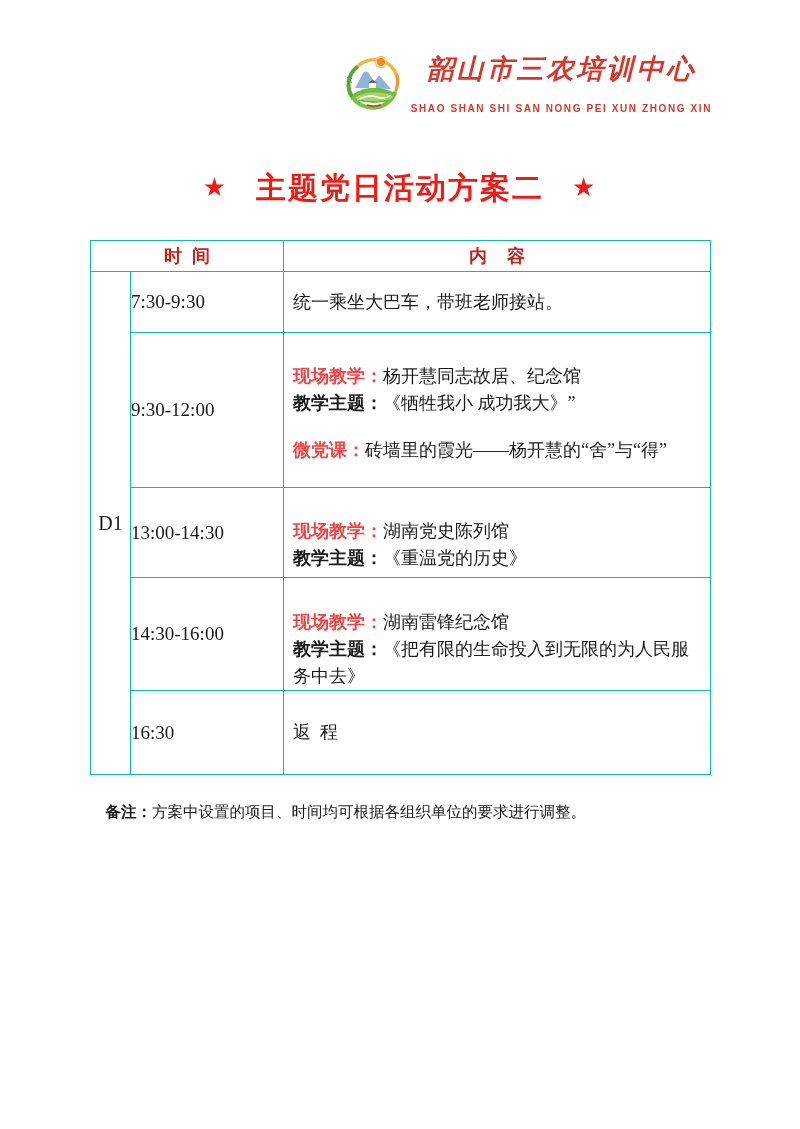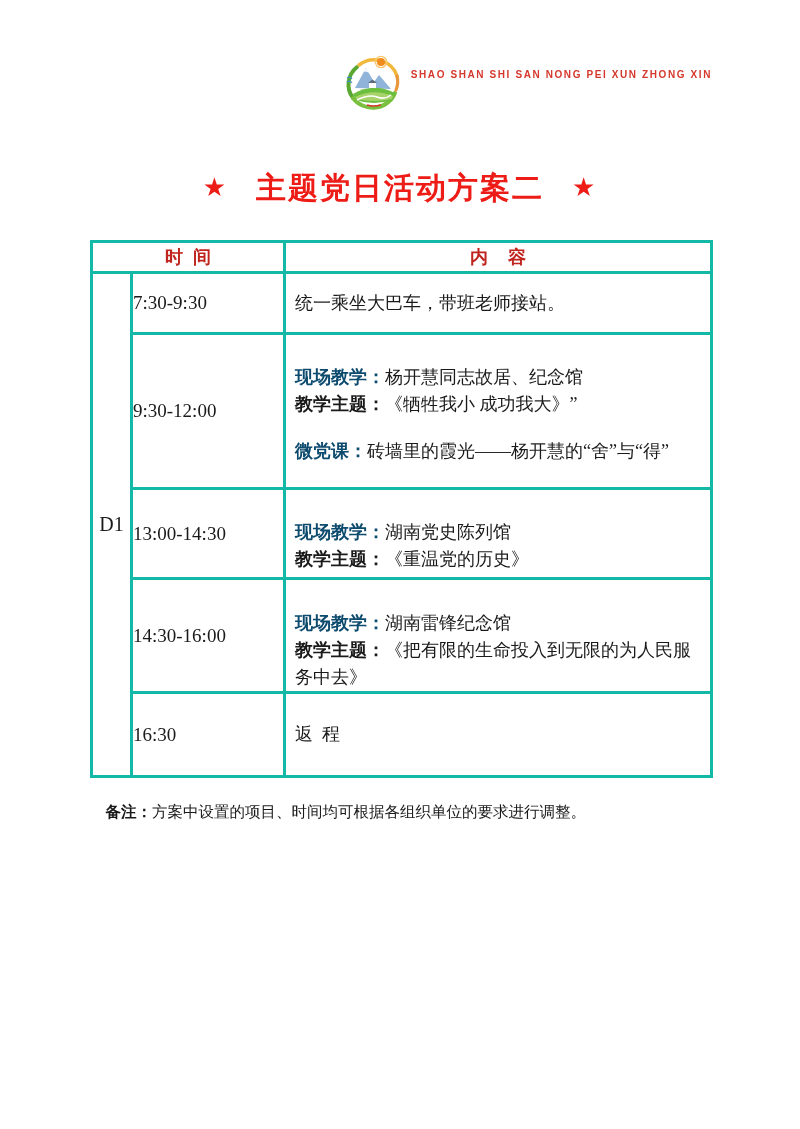--- a/index.html
+++ b/index.html
@@ -65,21 +65,21 @@
   
   table.schedule {
     position: absolute;
     top: 240px;
     left: 90px;
     width: 620px;
     border-collapse: collapse;
     table-layout: fixed;
   }
   table.schedule td {
-    border: 3px solid #14b8a6;
+    border: 1px solid #14b8a6;
     vertical-align: middle;
   }
   .col-day  { width: 40px; }
   .col-time { width: 153px; }
   .col-content { width: 427px; }
 
   td.header-cell {
     height: 31px;
     text-align: center;
     font-family: "Liberation Sans", "DejaVu Sans", sans-serif;
@@ -110,21 +110,21 @@
   tr.row-4 td { height: 113px; }
   tr.row-5 td { height: 84px; }
   tr.row-2 td.content-cell { padding-top: 6px; }
   tr.row-3 td.content-cell { padding-top: 24px; }
   tr.row-4 td.content-cell { padding-top: 30px; }
 
   .line { white-space: pre-wrap; }
   .label-red {
     font-family: "Liberation Sans", "DejaVu Sans", sans-serif;
     font-weight: 700;
-    color: #0c4a6e;
+    color: #ef4444;
   }
   .label-bold {
     font-family: "Liberation Sans", "DejaVu Sans", sans-serif;
     font-weight: 700;
     color: #1a1a1a;
   }
   .spacer-line { height: 20px; }
 
   
   .note {
@@ -166,20 +166,21 @@
       <rect x="26" y="29" width="7" height="5" fill="#ffffff"></rect>
       <polygon points="25,29 29.5,25.5 34,29" fill="#5b6b7a"></polygon>
 
       <path d="M 14 46 Q 26 40 34 43 Q 42 46 48 41" fill="none" stroke="#ffffff" stroke-width="1.6"></path>
 
       <path d="M 24 51 q 6 2 14 0" fill="none" stroke="#d5382c" stroke-width="1.6"></path>
 
       <path d="M 4 24 q 3 -2 5 1 M 4 28 q 3 -2 5 1" fill="none" stroke="#3f8fd2" stroke-width="1.1"></path>
     </svg>
     <div class="logo-text-col">
+      <div class="logo-cn">韶山市三农培训中心</div>
       <div class="logo-en">SHAO SHAN SHI SAN NONG PEI XUN ZHONG XIN</div>
     </div>
   </div>
 
   <div class="doc-title">
     <span class="star star-left">★</span><span>主题党日活动方案二</span><span class="star star-right">★</span>
   </div>
 
   <table class="schedule">
     <colgroup>

